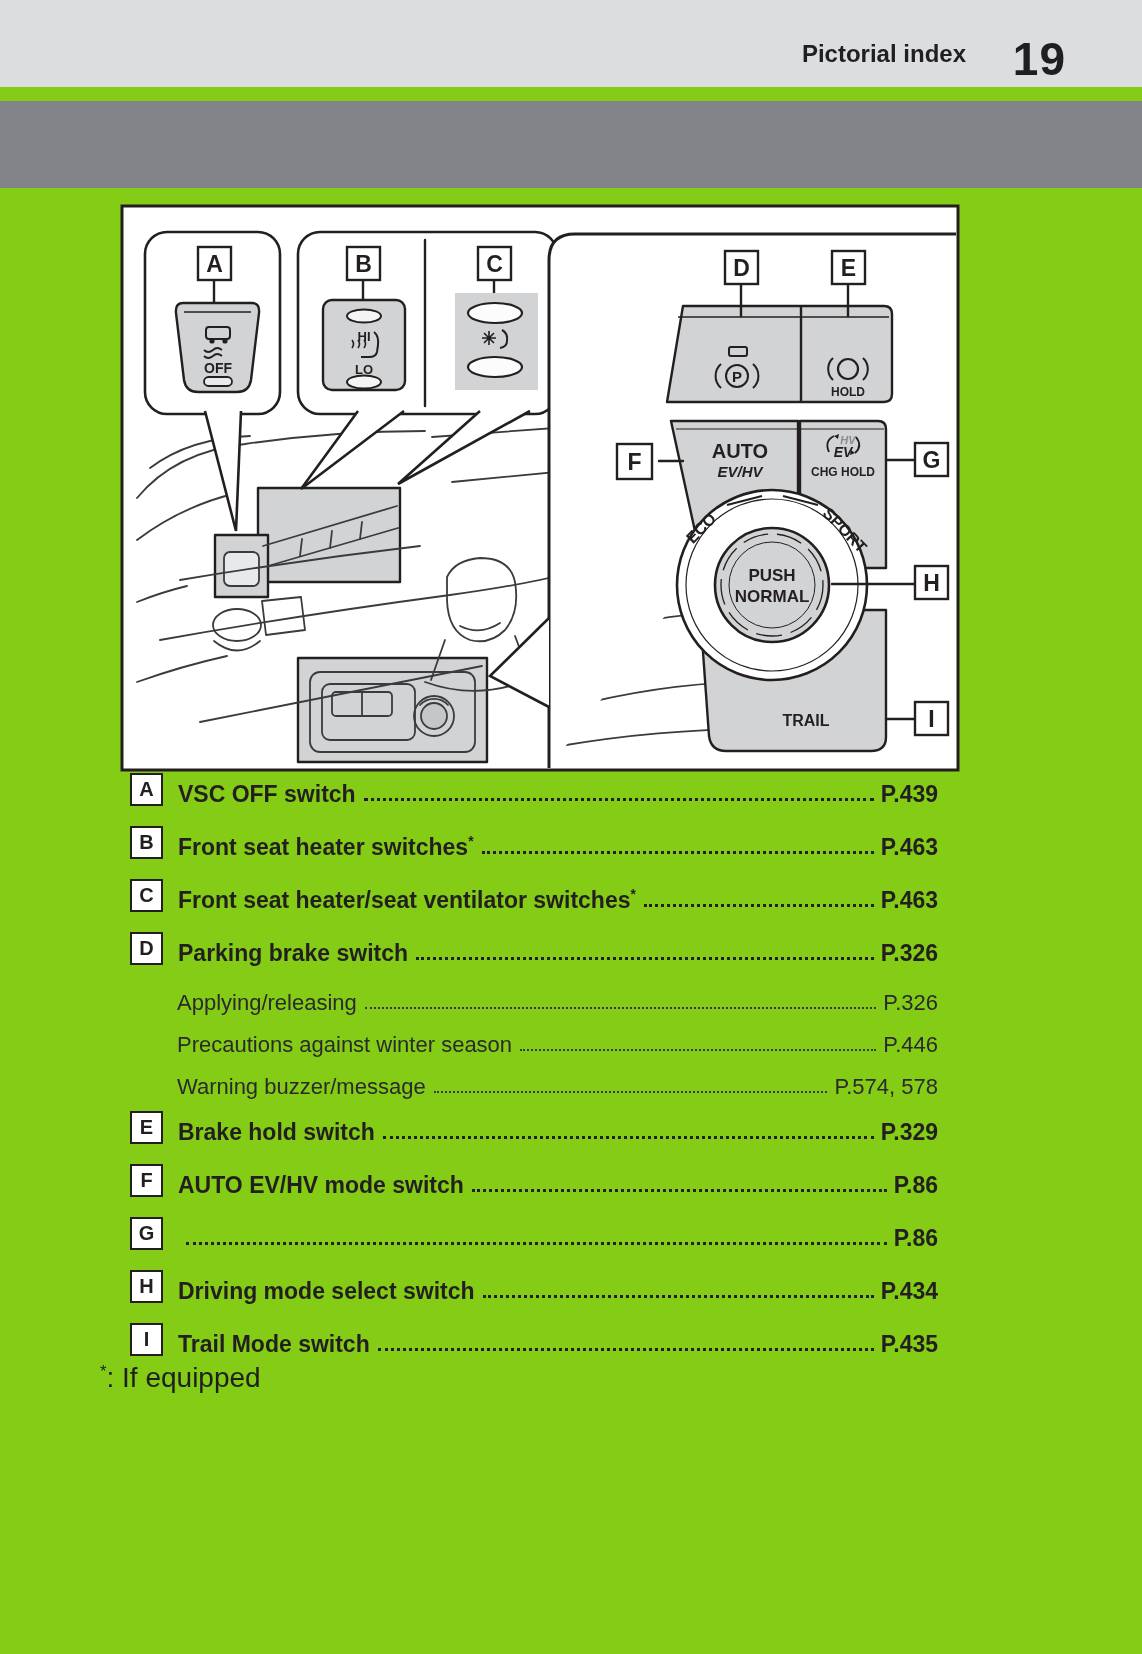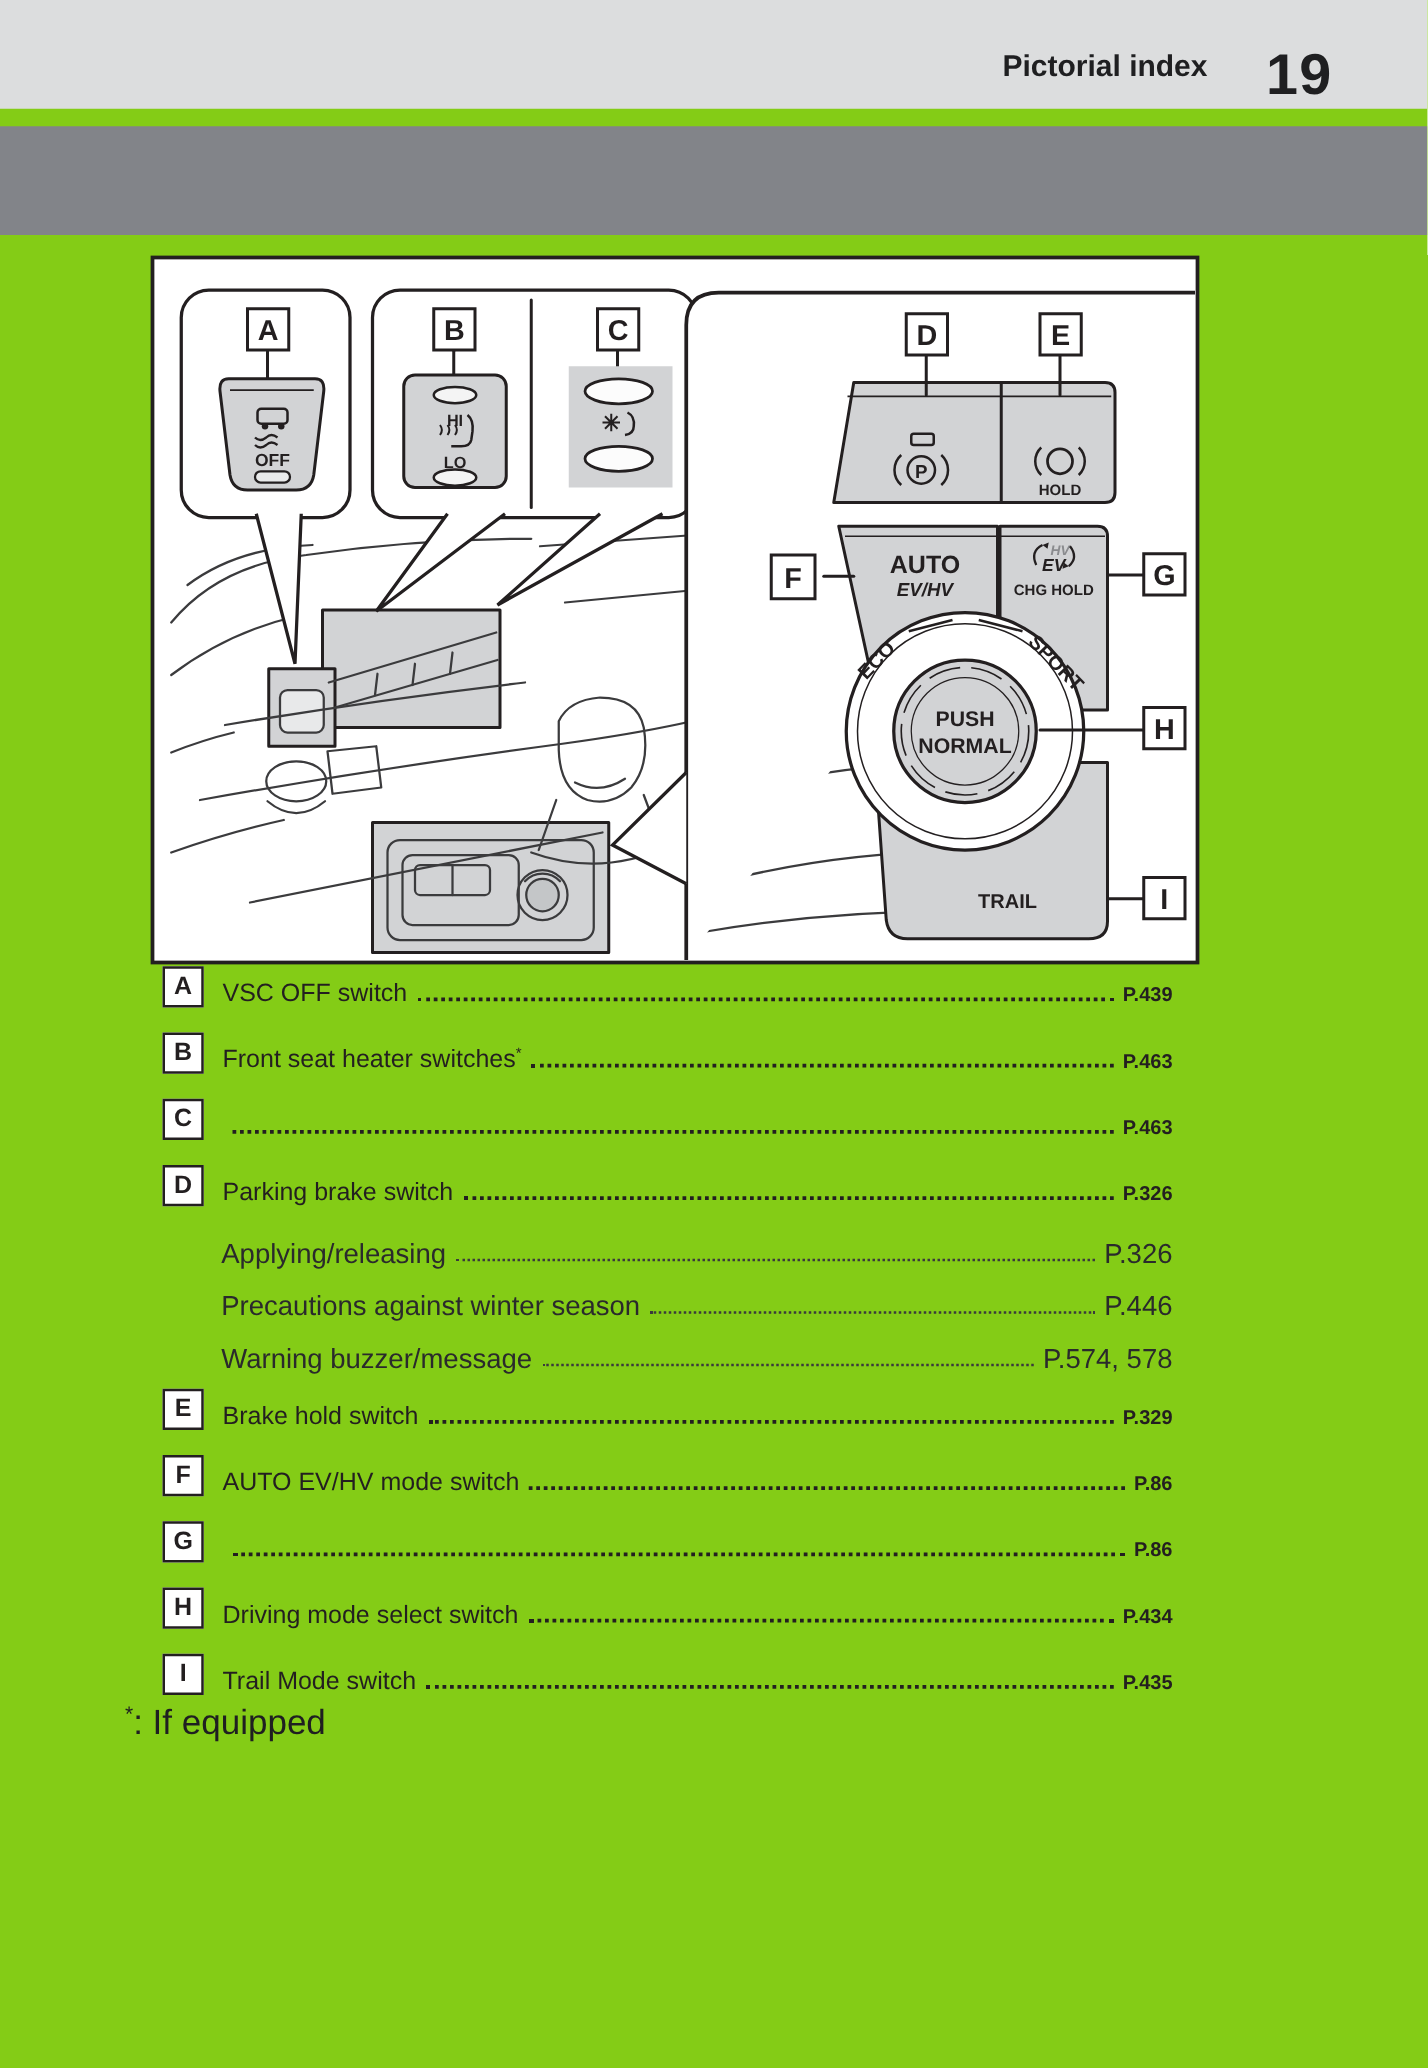--- a/index.html
+++ b/index.html
@@ -22,26 +22,26 @@
   .sqtext{font-size:23px;font-weight:bold;fill:#231f20;text-anchor:middle;}
   .btntext{font-weight:bold;fill:#231f20;text-anchor:middle;}
 
   
   #index-list{position:absolute;left:130px;top:772px;width:808px;}
   .idx-row{display:flex;align-items:flex-end;}
   .idx-row.main{height:34px;margin-bottom:19px;}
   .idx-row.sub{height:30px;margin-bottom:12px;padding-left:47px;}
   .letterbox{width:29px;height:29px;border:2px solid #231f20;display:flex;align-items:center;justify-content:center;
     font-size:20px;font-weight:bold;margin-right:15px;flex:0 0 auto;background:#fff;}
-  .idx-label{font-size:20px;font-weight:normal;line-height:1.05;white-space:nowrap;}
+  .idx-label{font-size:23px;font-weight:bold;line-height:1.05;white-space:nowrap;}
   .idx-row.sub .idx-label{font-weight:normal;font-size:22px;color:#2a2a2c;}
   .idx-label sup{font-size:60%;vertical-align:super;}
   .leader{flex:1 1 auto;border-bottom:3px dotted #231f20;margin:0 7px 5px 8px;min-width:20px;}
   .idx-row.sub .leader{border-bottom:2.6px dotted #3a3a3c;}
-  .idx-page{font-size:16px;font-weight:bold;line-height:1.05;white-space:nowrap;}
+  .idx-page{font-size:23px;font-weight:bold;line-height:1.05;white-space:nowrap;}
   .idx-row.sub .idx-page{font-weight:normal;font-size:22px;color:#2a2a2c;}
 
   .footnote{position:absolute;left:100px;top:1362px;font-size:28px;color:#1f1f21;}
   .footnote sup{font-size:60%;vertical-align:super;}
 </style>
 </head>
 <body>
 
 <div id="page">
 
@@ -250,20 +250,21 @@
         <span class="idx-page">P.439</span>
       </div>
       <div class="idx-row main">
         <span class="letterbox">B</span>
         <span class="idx-label">Front seat heater switches<sup>*</sup></span>
         <span class="leader"></span>
         <span class="idx-page">P.463</span>
       </div>
       <div class="idx-row main">
         <span class="letterbox">C</span>
+        <span class="idx-label">Front seat heater/seat ventilator switches<sup>*</sup></span>
         <span class="leader"></span>
         <span class="idx-page">P.463</span>
       </div>
       <div class="idx-row main">
         <span class="letterbox">D</span>
         <span class="idx-label">Parking brake switch</span>
         <span class="leader"></span>
         <span class="idx-page">P.326</span>
       </div>
       <div class="idx-row sub">

